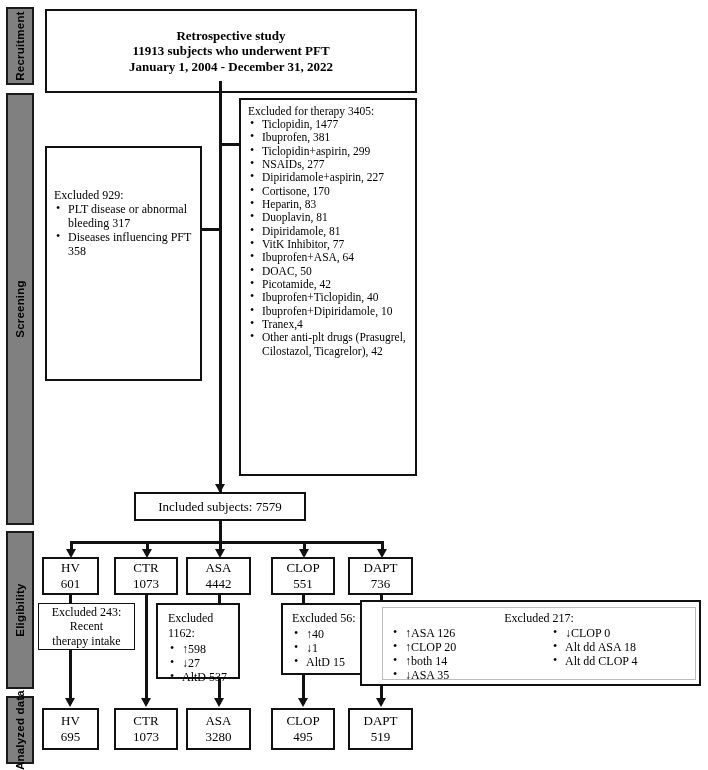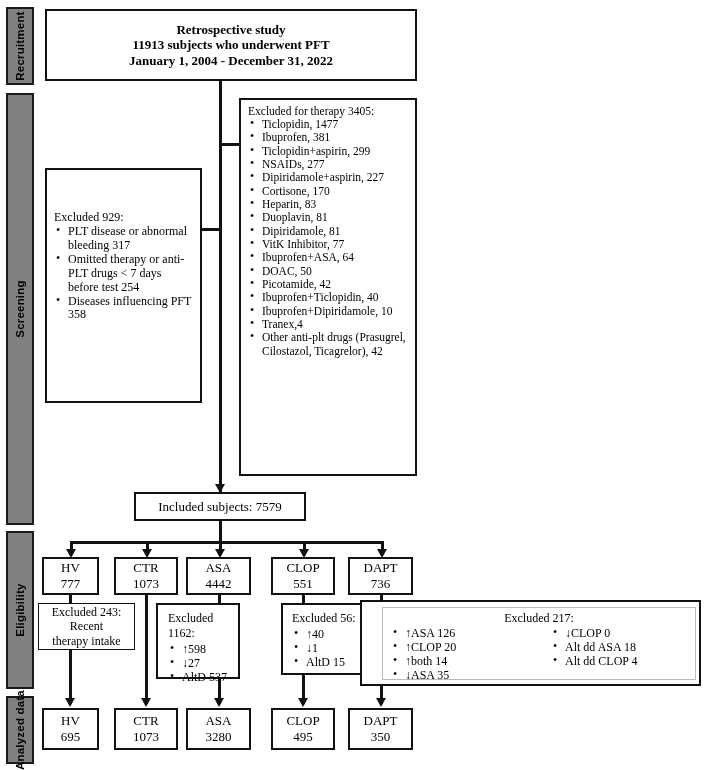--- a/index.html
+++ b/index.html
@@ -85,40 +85,39 @@
     <span class="bandlbl">Eligibility</span>
   </div>
 
   <div class="band" style="left:6px;top:696px;width:28px;height:68px;">
     <span class="bandlbl">
       <span class="ln">Analyzed</span>
       <span class="ln">data</span>
     </span>
   </div>
 
-  <div class="box" style="left:45px;top:9px;width:372px;height:72px;">
+  <div class="box" style="left:45px;top:9px;width:372px;height:84px;">
     <div class="ctr-txt f13 lh12">
       <span class="ln ttl">Retrospective study</span>
       <span class="ln ttl">11913 subjects who underwent PFT</span>
       <span class="ln ttl">January 1, 2004 - December 31, 2022</span>
     </div>
   </div>
 
   <div class="vline" style="left:219px;top:81px;height:412px;"></div>
 
   <div class="hline" style="left:219px;top:143px;width:20px;"></div>
 
   <div class="hline" style="left:200px;top:228px;width:21px;"></div>
 
-  <div class="box" style="left:45px;top:146px;width:157px;height:235px;margin-top:22px;">
+  <div class="box" style="left:45px;top:146px;width:157px;height:235px;">
     <div class="bx-pad f12" style="padding-top:40px;padding-left:7px;padding-right:5px;">
       <span class="hdr">Excluded 929:</span>
       <ul class="bl">
         <li>PLT disease or abnormal bleeding 317</li>
-        <li>Omitted therapy or anti-PLT drugs &lt; 7 days before test 254</li>
         <li>Diseases influencing PFT 358</li>
       </ul>
     </div>
   </div>
 
   <div class="box" style="left:239px;top:98px;width:178px;height:378px;">
     <div class="bx-pad f115" style="padding:5px 5px 4px 7px;">
       <span class="hdr">Excluded for therapy 3405:</span>
       <ul class="bl" style="margin-top:1px;">
         <li>Ticlopidin, 1477</li>
@@ -164,21 +163,21 @@
 
   <div class="vline" style="left:303px;top:541px;height:10px;"></div>
   <div class="arrow-d" style="left:299px;top:549px;"></div>
 
   <div class="vline" style="left:381px;top:541px;height:10px;"></div>
   <div class="arrow-d" style="left:377px;top:549px;"></div>
 
   <div class="box" style="left:42px;top:557px;width:57px;height:38px;">
     <div class="ctr-txt f13 lh12">
       <span class="ln">HV</span>
-      <span class="ln">777</span>
+      <span class="ln">601</span>
     </div>
   </div>
   <div class="box" style="left:114px;top:557px;width:64px;height:38px;">
     <div class="ctr-txt f13 lh12">
       <span class="ln">CTR</span>
       <span class="ln">1073</span>
     </div>
   </div>
   <div class="box" style="left:186px;top:557px;width:65px;height:38px;">
     <div class="ctr-txt f13 lh12">
@@ -280,17 +279,17 @@
   </div>
   <div class="box" style="left:271px;top:708px;width:64px;height:42px;">
     <div class="ctr-txt f13 lh12">
       <span class="ln">CLOP</span>
       <span class="ln">495</span>
     </div>
   </div>
   <div class="box" style="left:348px;top:708px;width:65px;height:42px;">
     <div class="ctr-txt f13 lh12">
       <span class="ln">DAPT</span>
-      <span class="ln">350</span>
+      <span class="ln">519</span>
     </div>
   </div>
 
 </div>
 
 </body></html>

